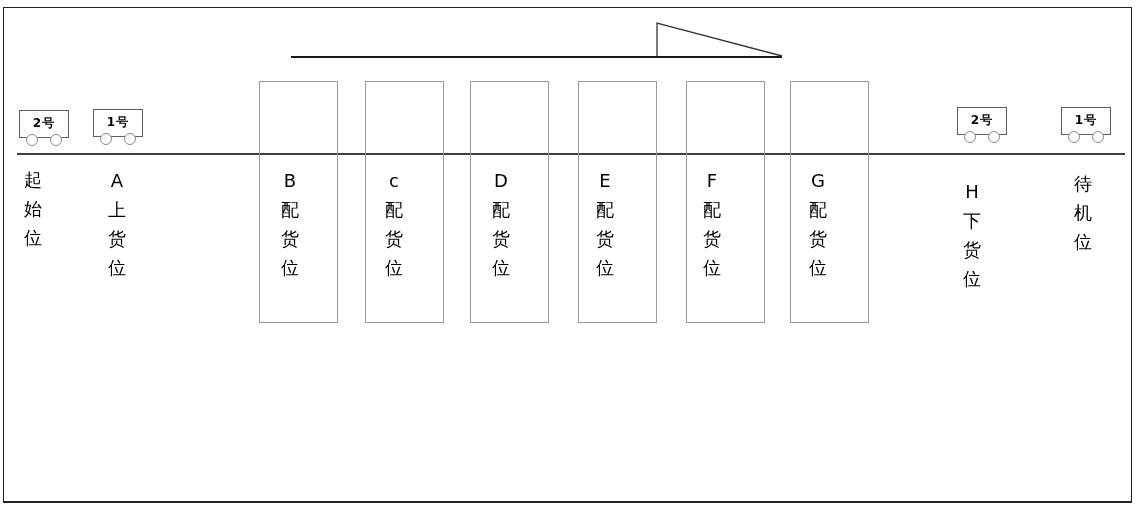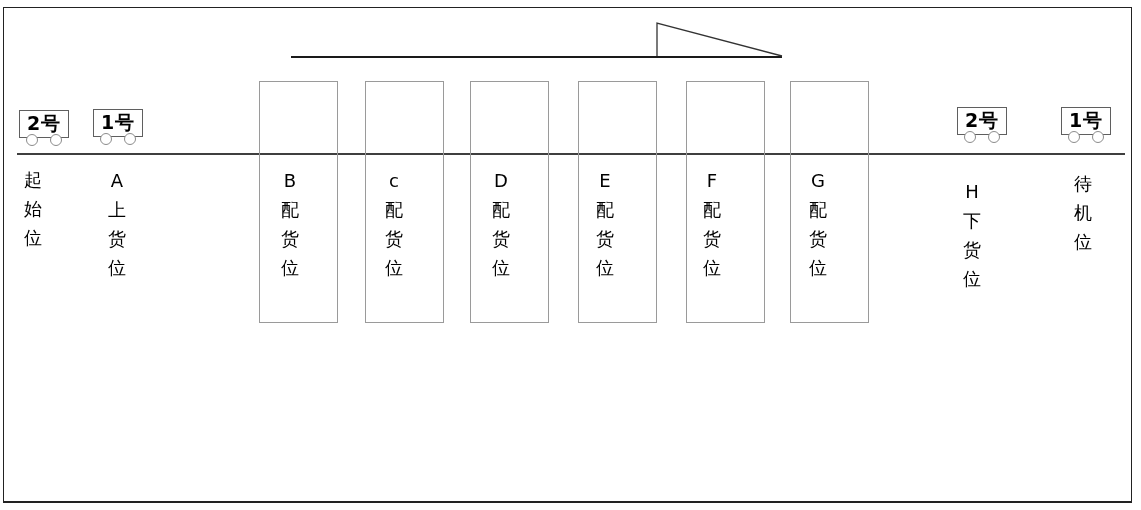--- a/index.html
+++ b/index.html
@@ -24,21 +24,21 @@
     position:absolute;width:44px;text-align:center;
     font-size:18px;line-height:29px;white-space:pre-line;
     color:var(--text-color,#000);
   }
   .cart{
     position:absolute;width:48px;height:26px;
     border:1px solid var(--cart-border,#5f5f5f);
     text-align:center;box-sizing:content-box;
   }
   .cart-label{
-    display:block;font-size:19px;line-height:25px;font-weight:bold;
+    display:block;font-size:12px;line-height:25px;font-weight:bold;
     color:var(--text-color,#000);letter-spacing:1px;
   }
   .wheel{
     position:absolute;width:10px;height:10px;border-radius:50%;
     border:1px solid var(--wheel-border,#8c8c8c);top:23px;background:#fff;
   }
   .wheel-l{left:6px;}
   .wheel-r{right:6px;}
 </style>
 </head>

